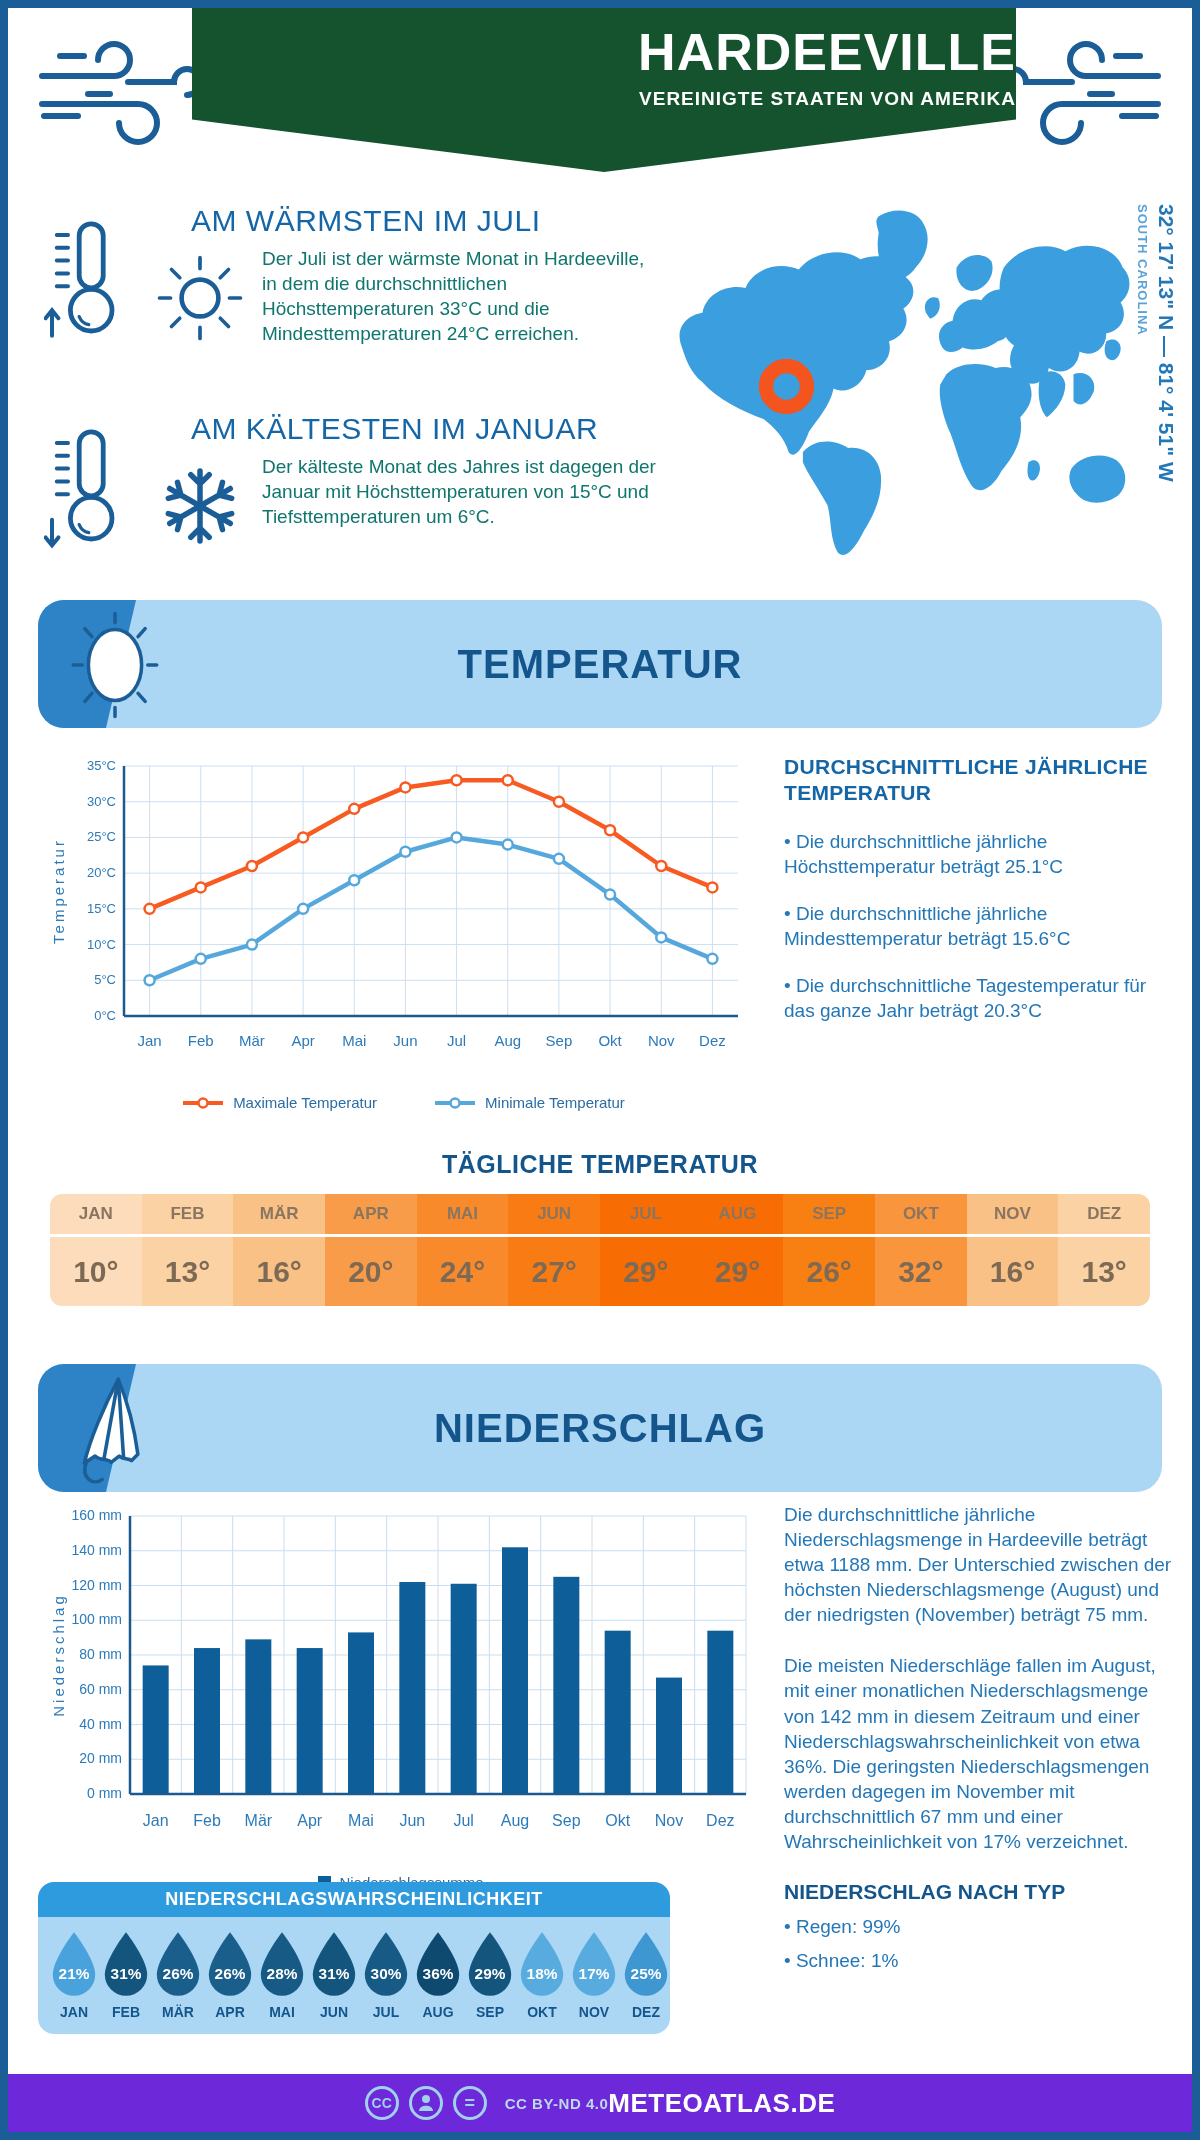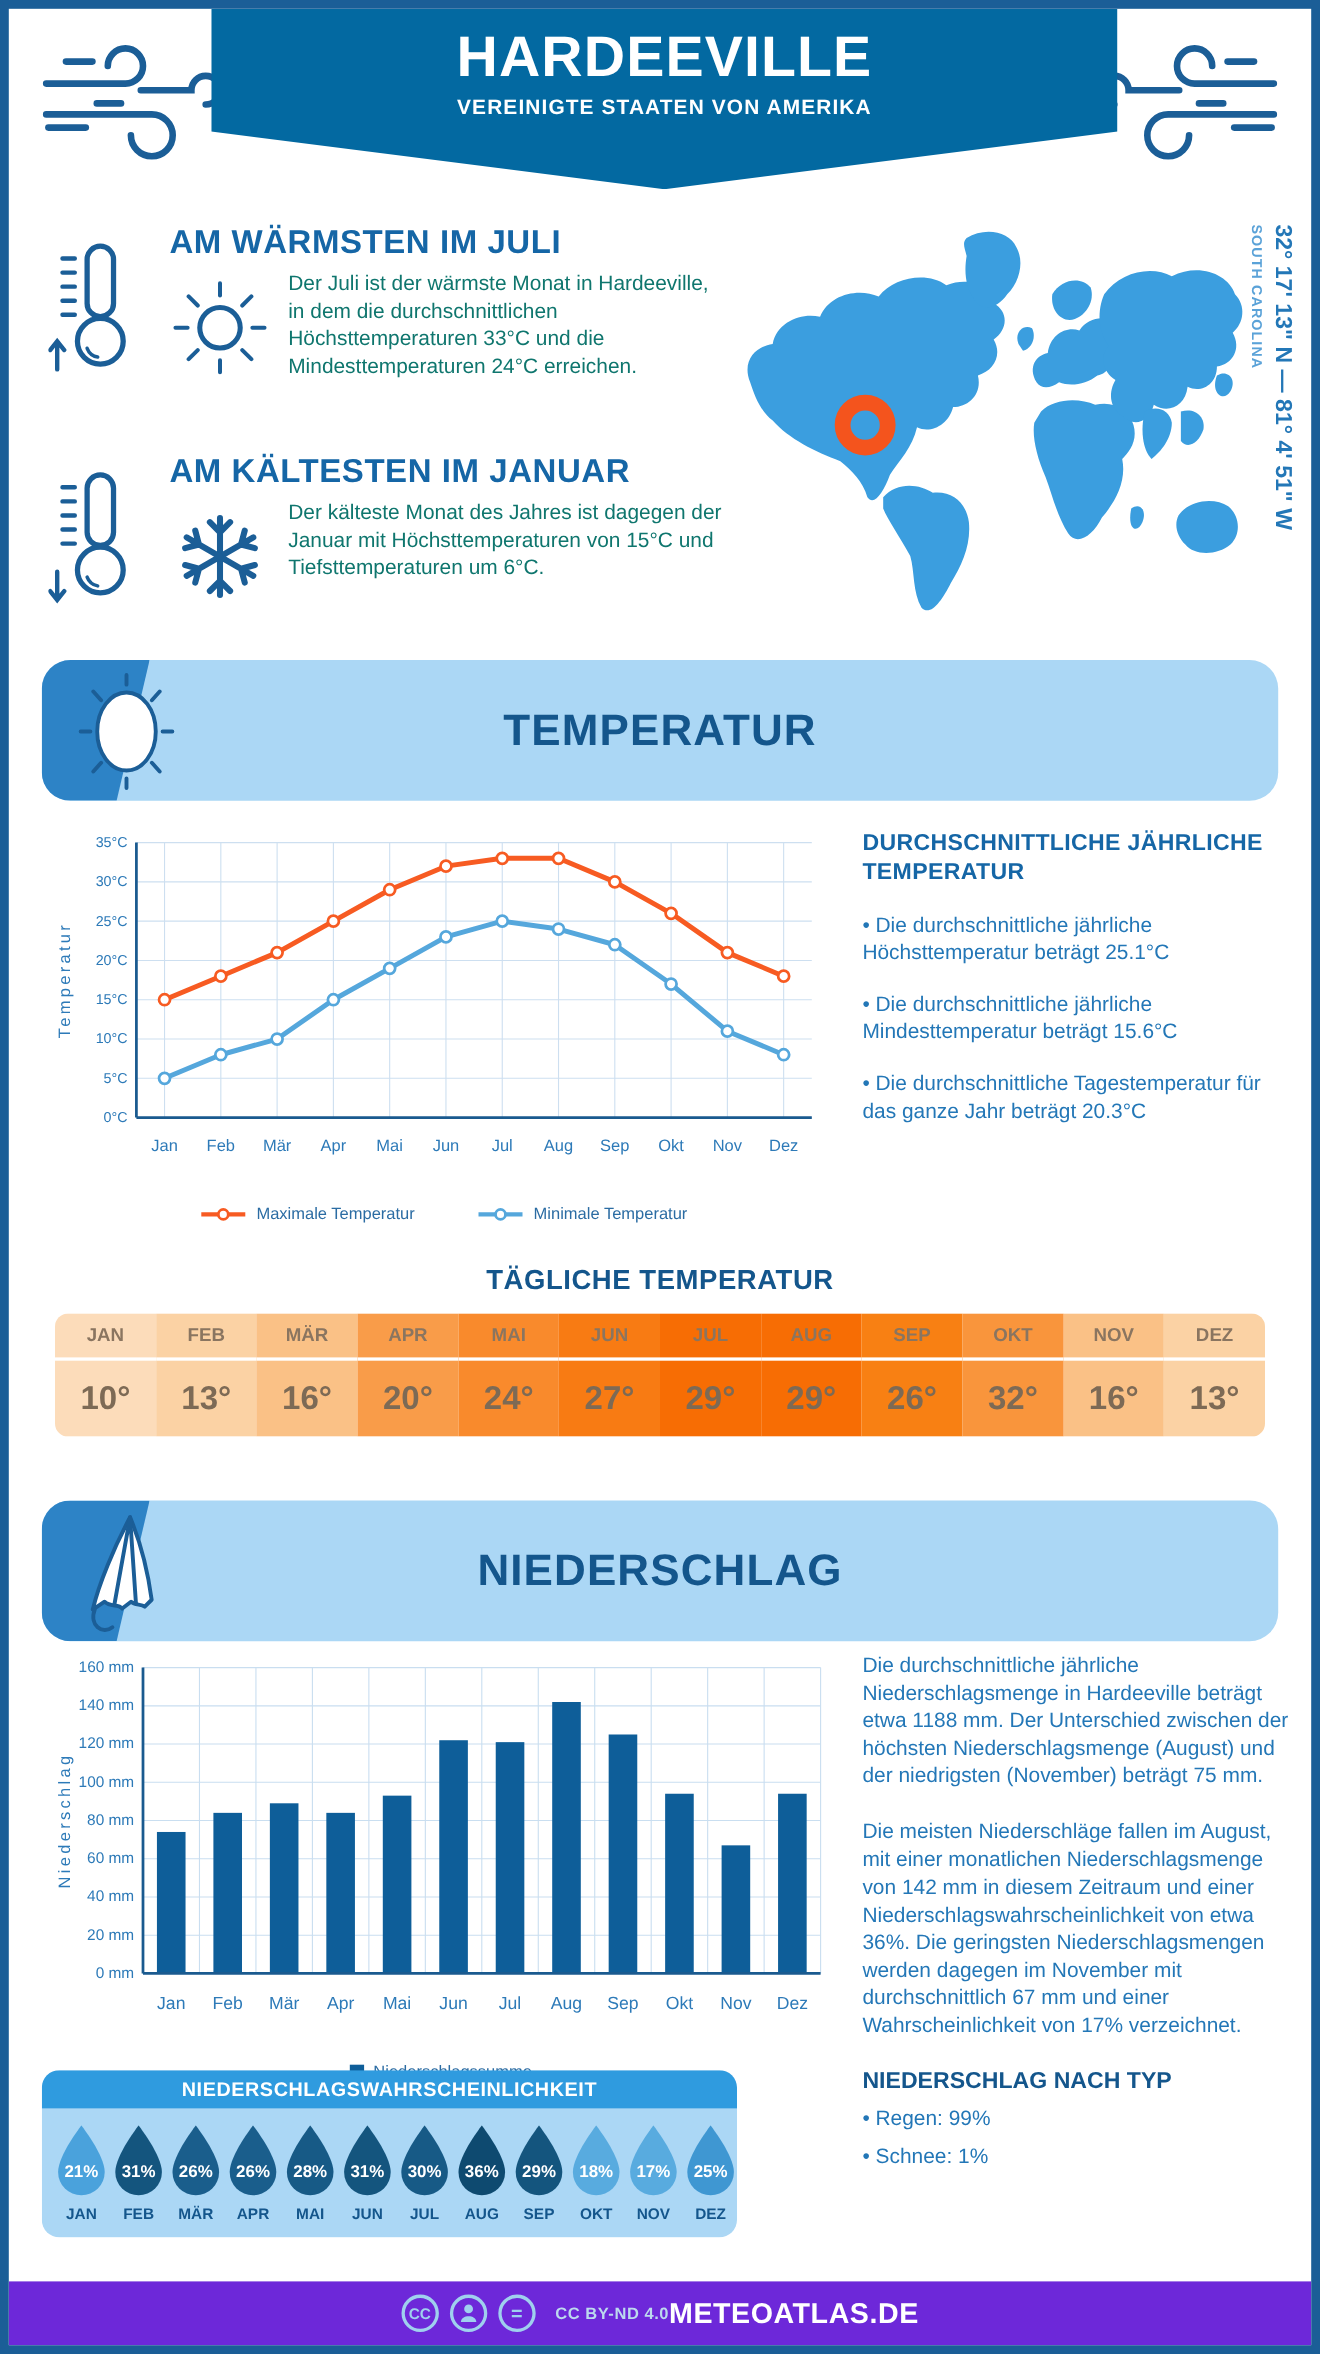--- a/index.html
+++ b/index.html
@@ -4,33 +4,33 @@
 <style>
   html,body{margin:0;padding:0;background:#e8e8e8;}
   .page{
     position:relative;width:1200px;height:2140px;margin:0 auto;
     background:#ffffff;border:8px solid #1b5e97;box-sizing:border-box;
     font-family:"Liberation Sans", sans-serif;overflow:hidden;
   }
   .abs{position:absolute;}
   
   .banner{
-    left:184px;top:0;width:824px;height:164px;background:#0369a1;
+    left:184px;top:0;width:824px;height:164px;background:#14532d;
     clip-path:polygon(0 0,100% 0,100% 68%,50% 100%,0 68%);
-    display:flex;flex-direction:column;align-items:center;color:#fff;
+    display:flex;flex-direction:column;align-items:flex-end;color:#fff;
   }
   .banner-title{font-size:52px;font-weight:bold;letter-spacing:1px;margin-top:14px;}
   .banner-subtitle{font-size:19px;letter-spacing:1px;margin-top:6px;font-weight:600;}
   .windicon{left:22px;top:10px;width:172px;height:136px;}
   .windicon.right{left:auto;right:22px;transform:scaleX(-1);}
   
   .info{left:36px;width:616px;display:flex;gap:14px;}
   .info .thermo{flex:0 0 96px;}
   .info-main{flex:1;}
-  .info-title{font-size:30px;font-weight:bold;color:#1566a6;letter-spacing:.5px;}
+  .info-title{font-size:30px;font-weight:normal;color:#1566a6;letter-spacing:.5px;margin-left:37px;}
   .info-row{display:flex;margin-top:8px;gap:16px;}
   .info-row .sicon{flex:0 0 92px;padding-top:4px;}
   .info-text{font-size:19px;line-height:1.32;color:#0f766e;max-width:400px;}
   
   .coords{right:14px;top:196px;display:flex;flex-direction:row;gap:4px;}
   .coords .region{writing-mode:vertical-rl;font-size:13px;letter-spacing:1px;color:#5aa2d8;font-weight:600;}
   .coords .latlon{writing-mode:vertical-rl;font-size:21px;font-weight:bold;color:#2377b7;}
   
   .section-banner{
     left:30px;right:30px;height:128px;background:#abd7f5;border-radius:26px;

